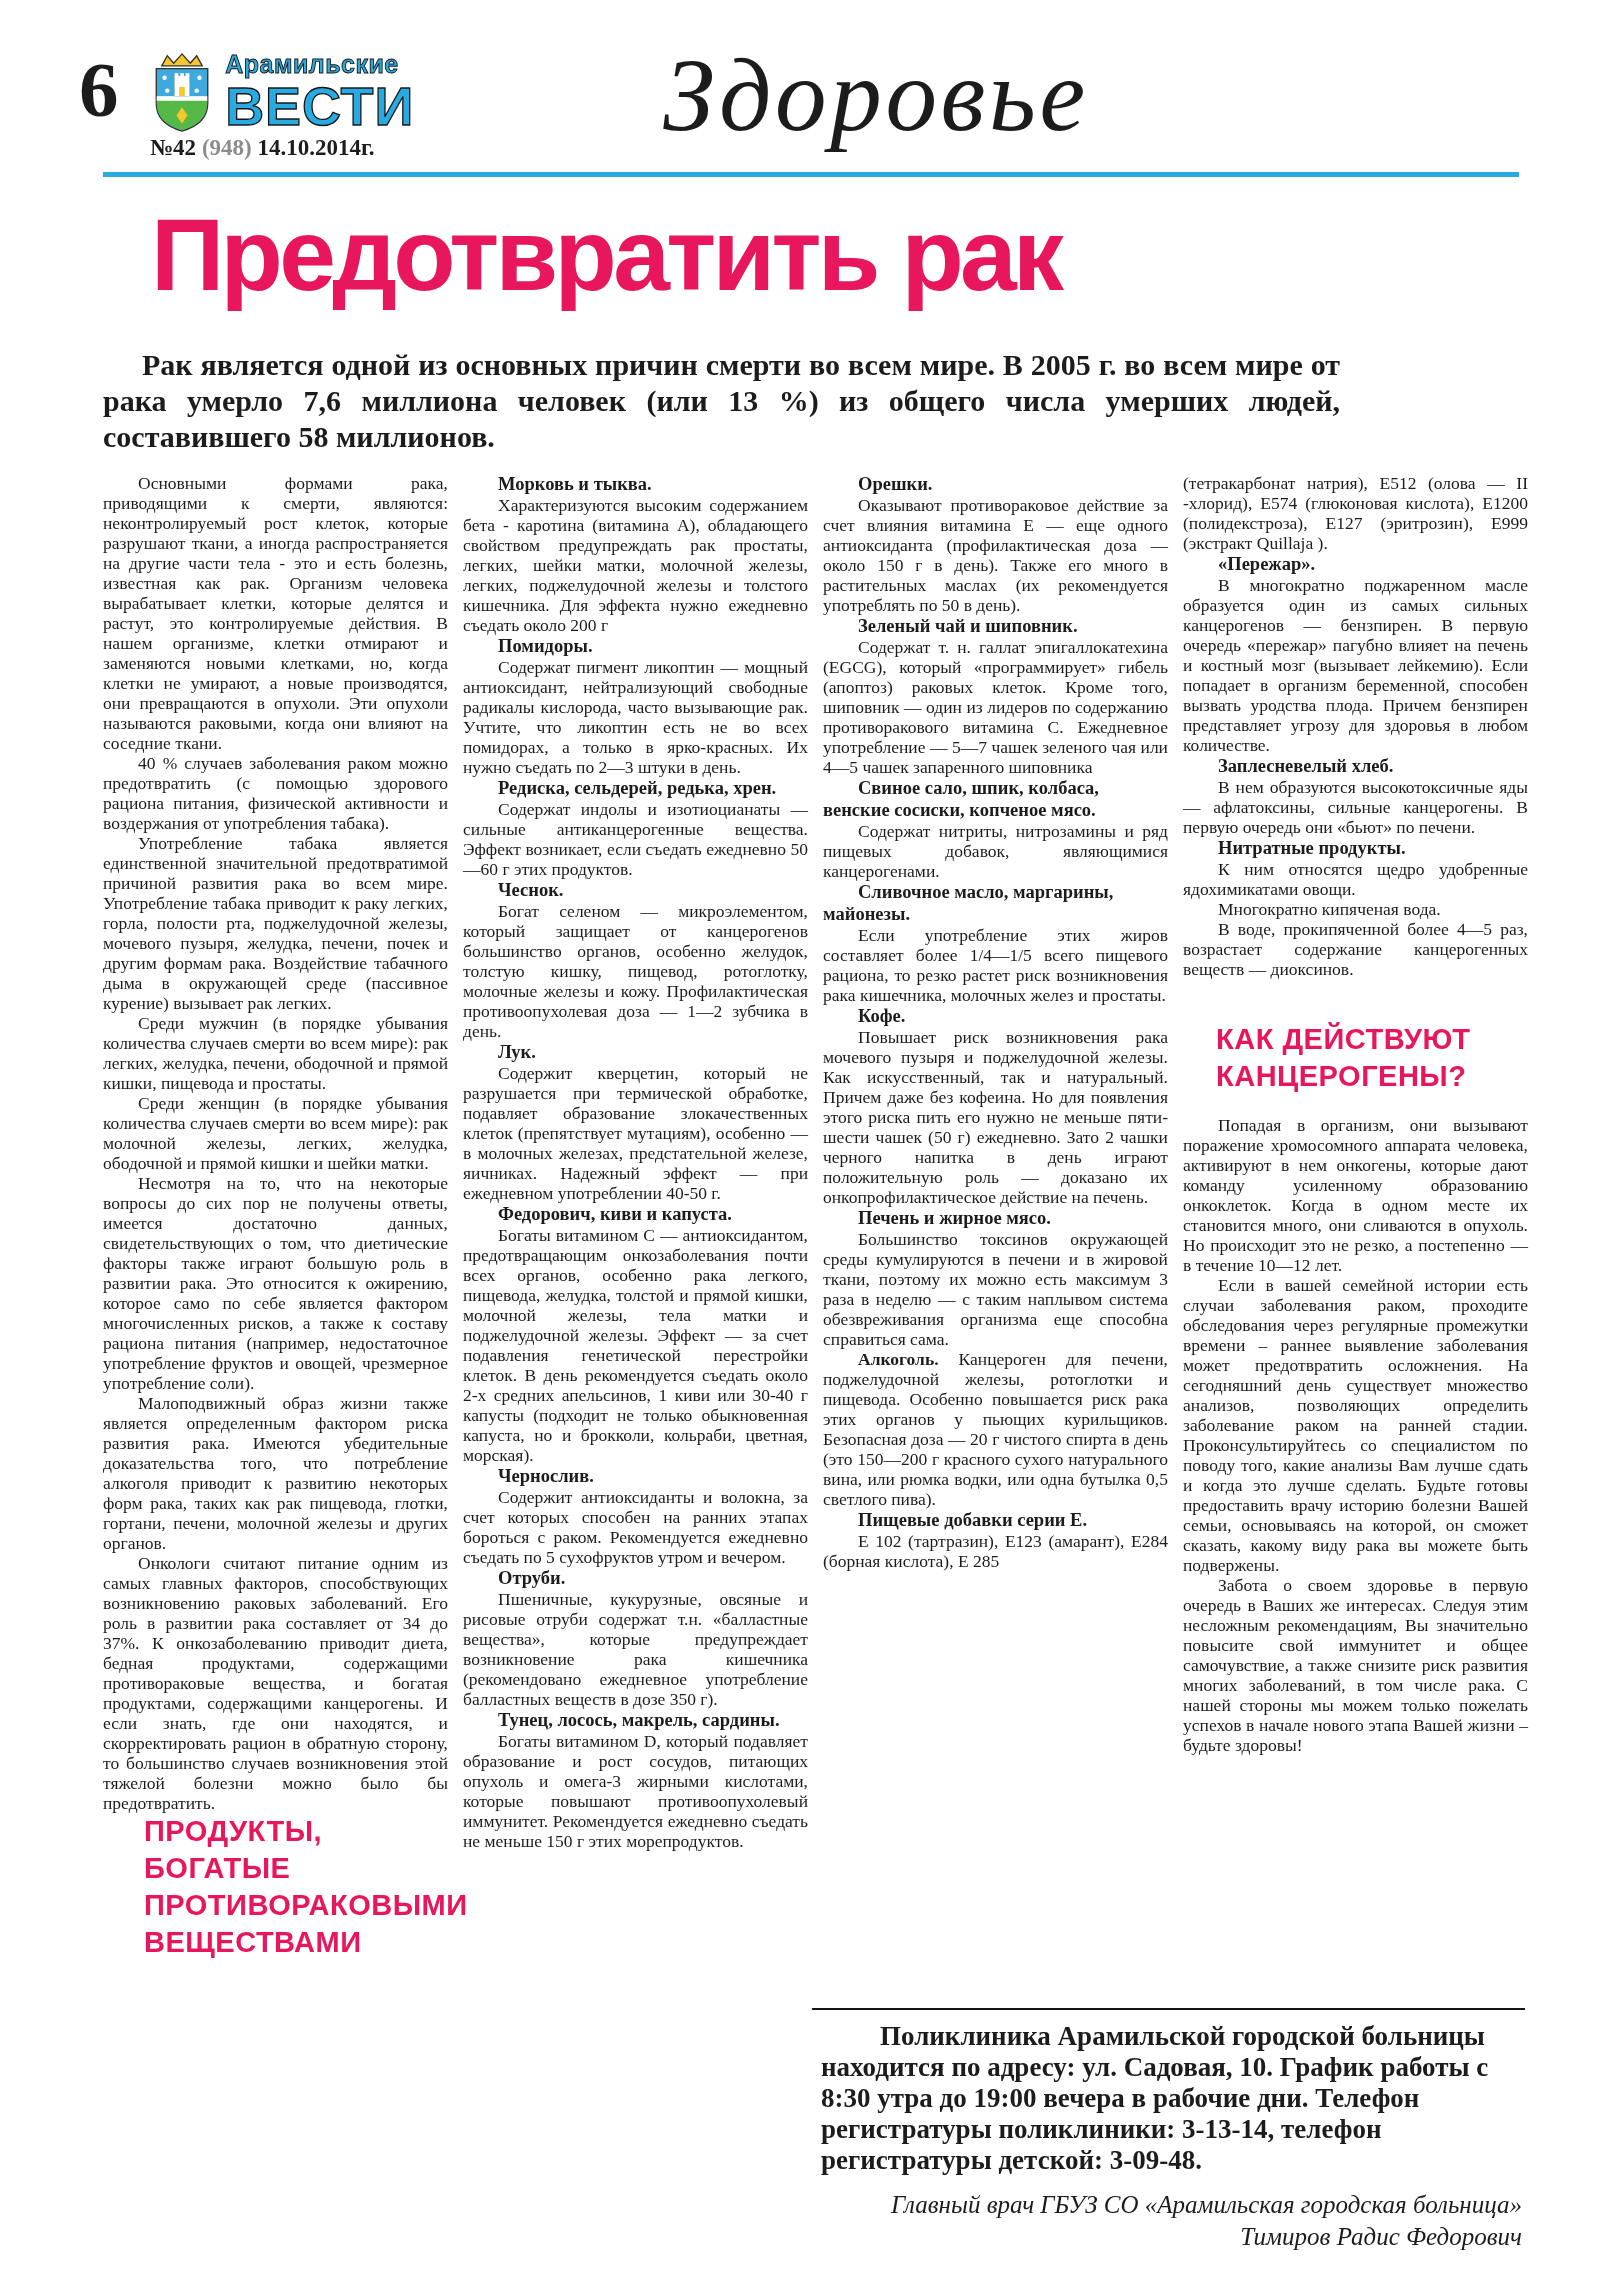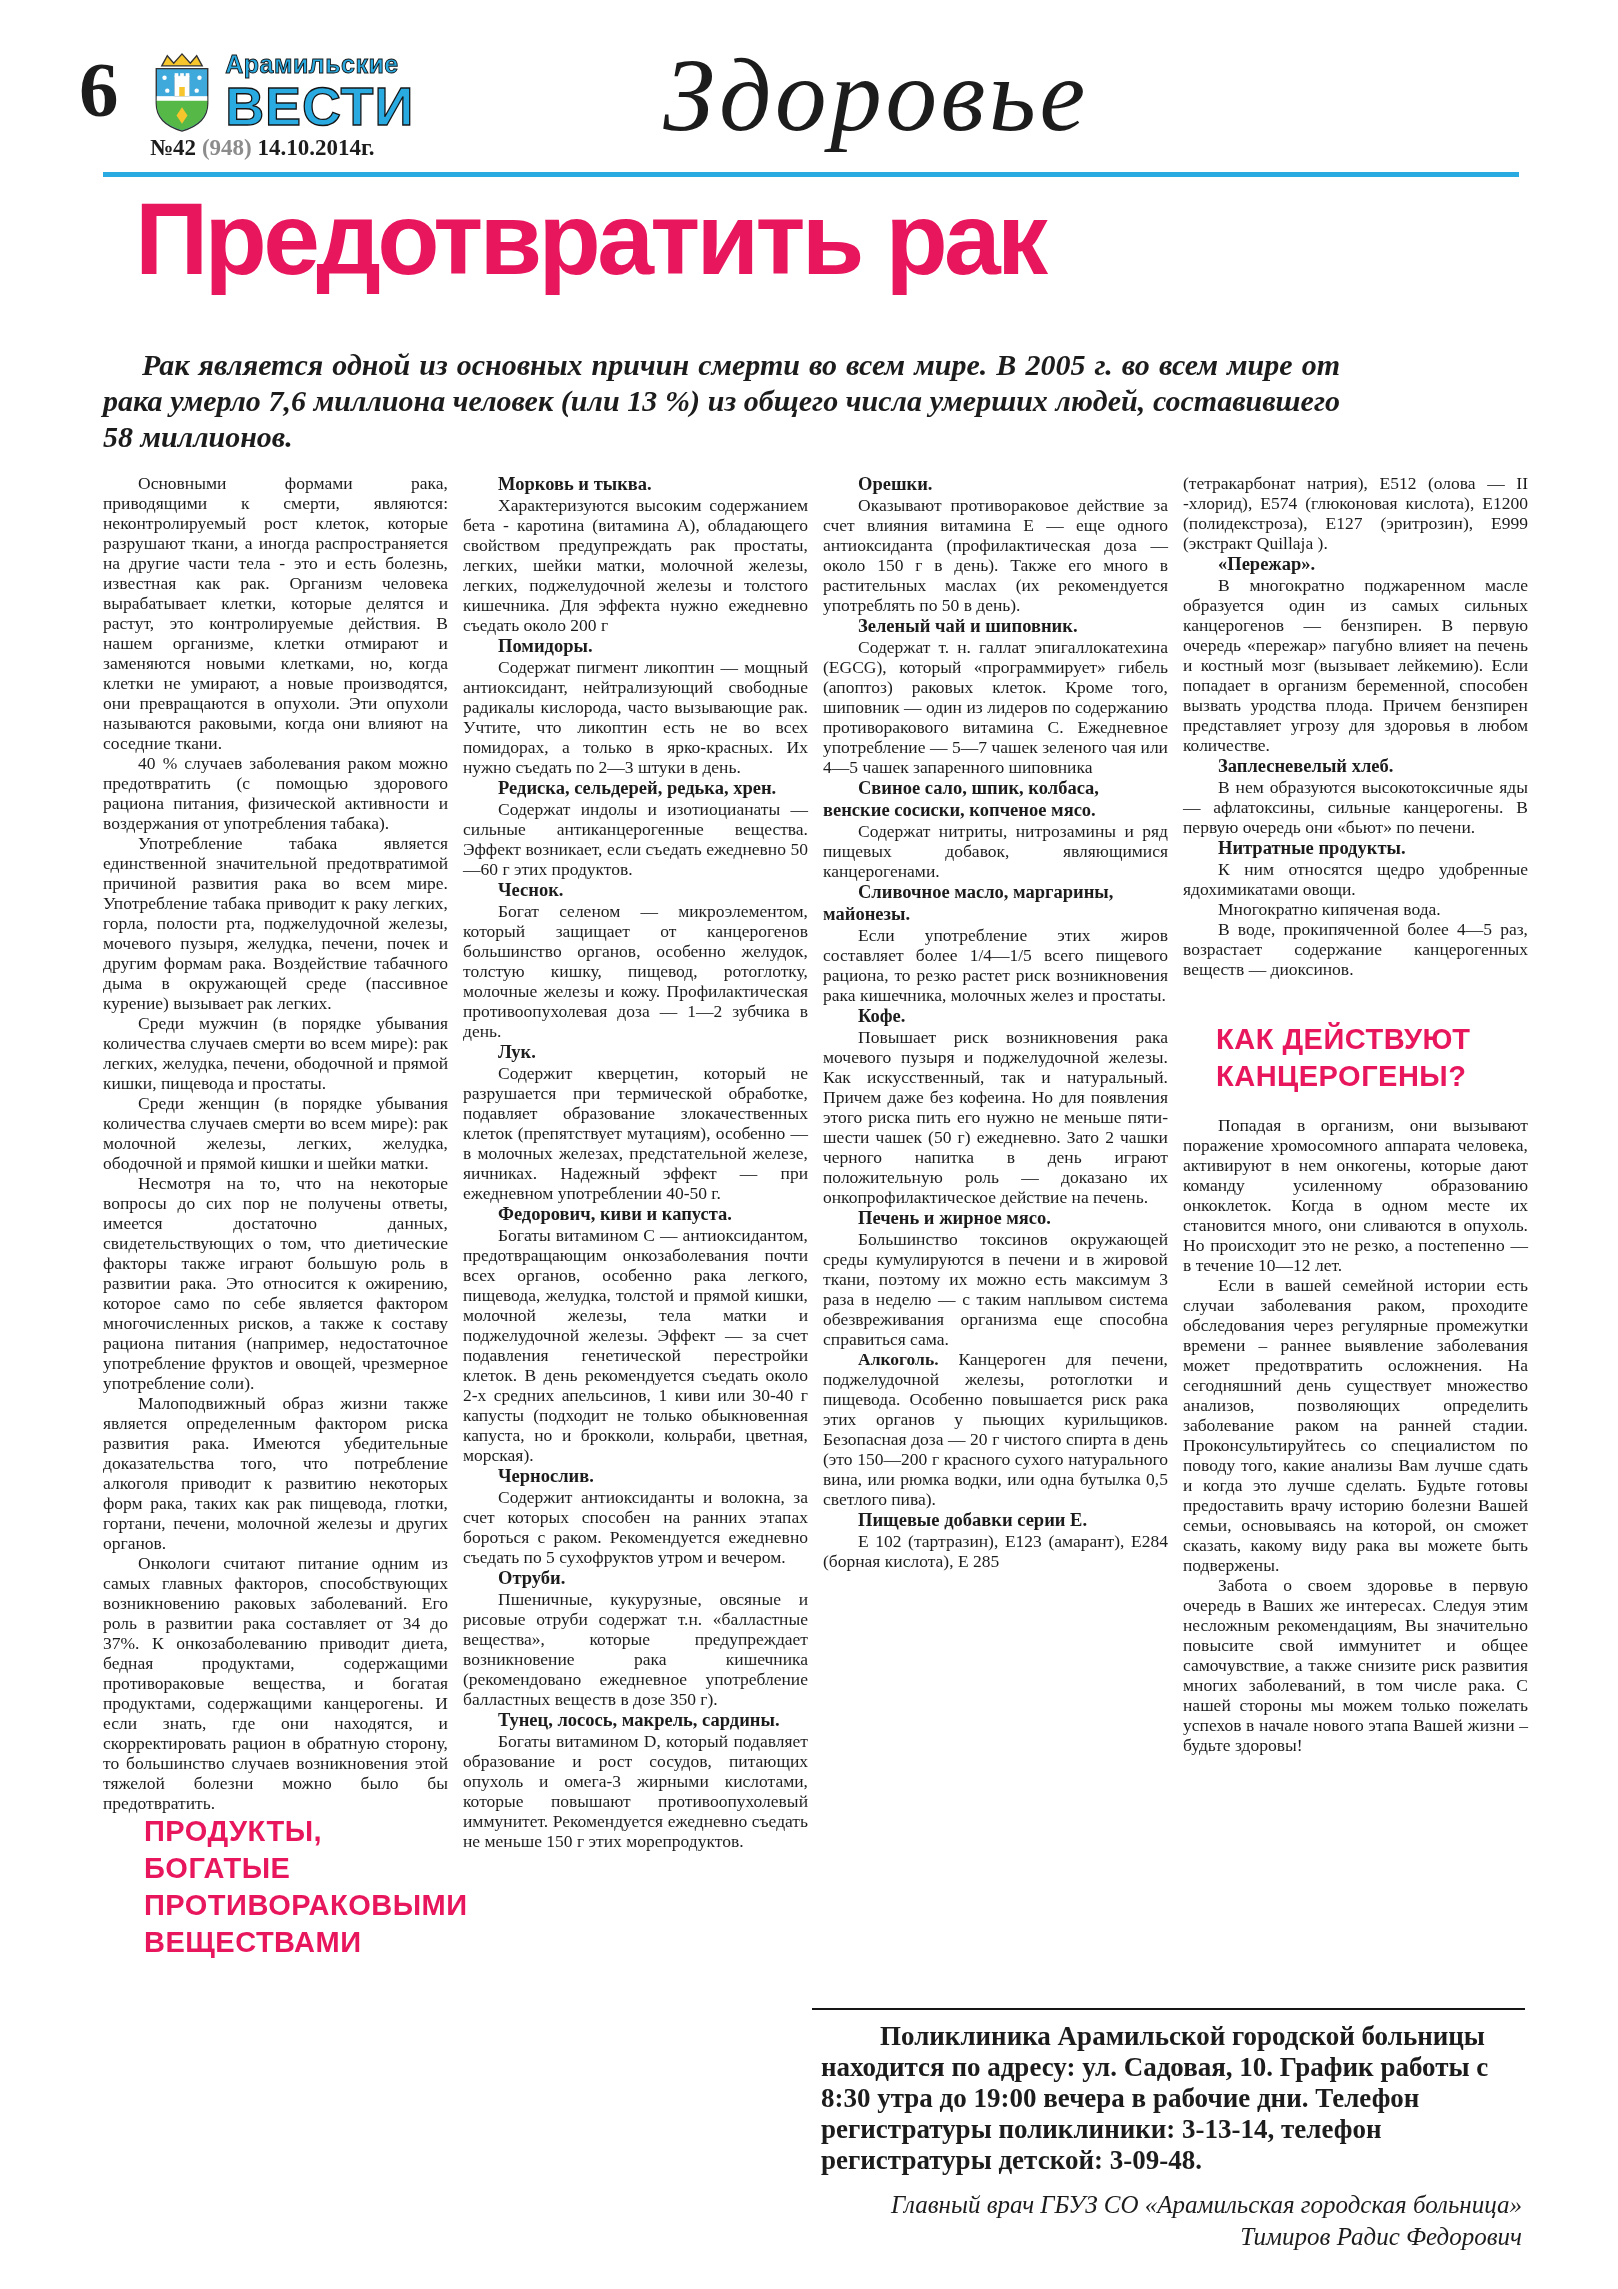--- a/index.html
+++ b/index.html
@@ -15,25 +15,25 @@
               color:var(--blue); -webkit-text-stroke:0.9px #141414; letter-spacing:0.5px; }
   .brand-name{ font-family:"Liberation Sans",sans-serif; font-weight:bold; font-size:54px; line-height:1;
                color:var(--blue); -webkit-text-stroke:1.3px #141414; letter-spacing:0.9px; margin-top:1.8px; }
   .issue{ position:absolute; left:150px; top:135px; font-weight:bold; font-size:23px; white-space:nowrap; }
   .issue .muted{ color:var(--muted); }
   .section-title{ position:absolute; left:369px; top:41px; width:720px; text-align:right;
                   font-style:italic; font-size:103px; line-height:1.05; letter-spacing:3.7px; }
   .blue-rule{ position:absolute; left:103px; top:172px; width:1416px; height:4.6px; background:var(--blue); }
 
   
-  .headline{ position:absolute; left:135px; top:188px; margin:0;
+  .headline{ position:absolute; left:135px; top:188px; margin:16px;
              font-family:"Liberation Sans",sans-serif; font-weight:bold;
              font-size:102px; line-height:1; letter-spacing:-3.7px; color:var(--pink); }
   .lede{ position:absolute; left:103px; top:347px; width:1237px; margin:0;
-         font-weight:bold; font-size:30px; line-height:36px; text-indent:39px; text-align:justify;font-style:italic; }
+         font-weight:bold; font-size:30px; line-height:36px; text-indent:39px; text-align:justify; }
 
   
   .col{ position:absolute; top:473px; width:345px; font-size:17.5px; line-height:20px;
         text-align:justify; }
   .col p{ margin:0; }
   .blk.p, .blk.plead{ text-indent:35px; }
   .blk.pcont{ text-indent:0; }
   .blk.h{ font-weight:bold; font-size:18.5px; line-height:22px; text-indent:35px; text-align:left; }
   .blk.hi{ font-weight:bold; font-style:italic; font-size:19px; line-height:24px;
            text-indent:0; padding-left:42px; text-align:left; margin-top:18.5px; }

